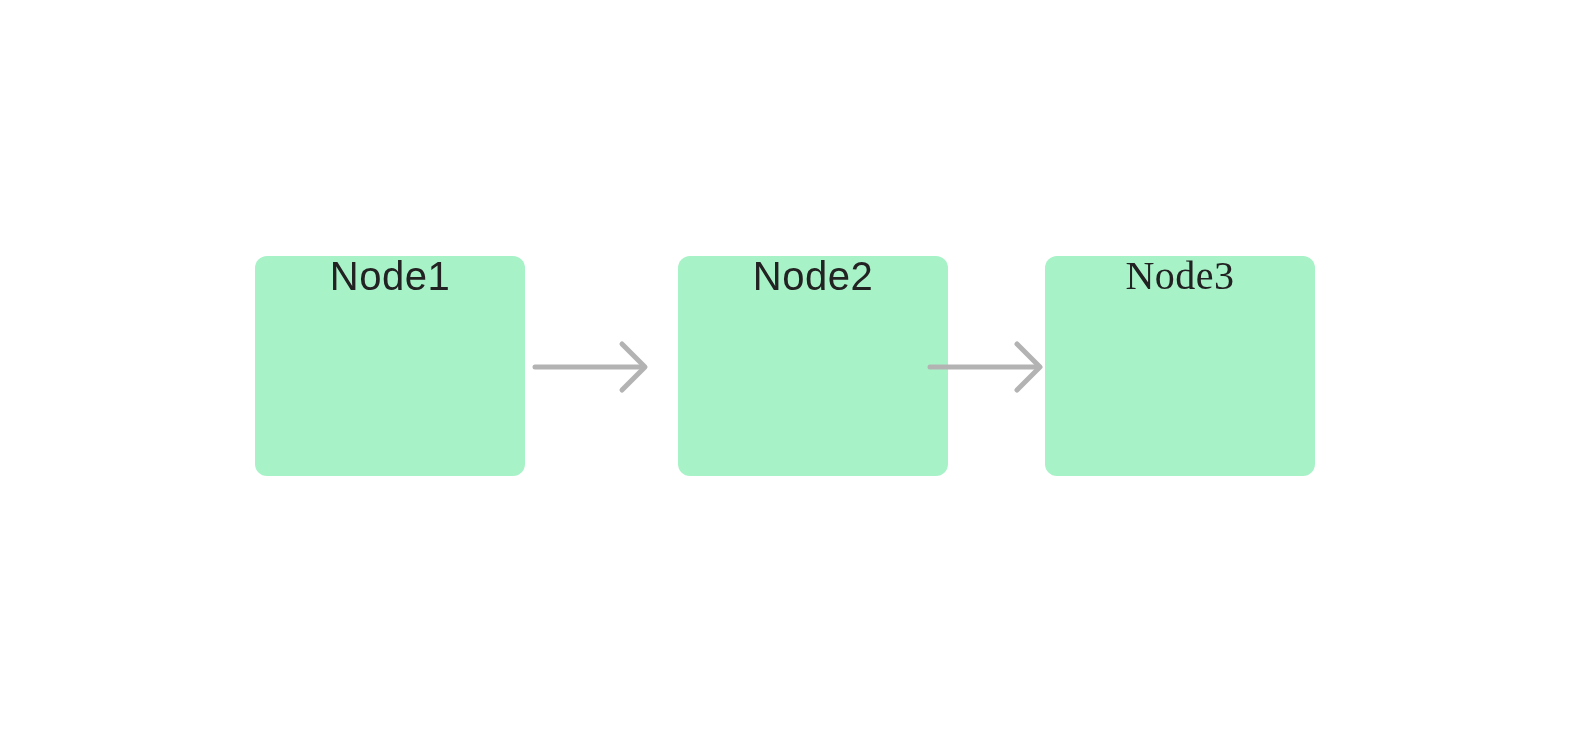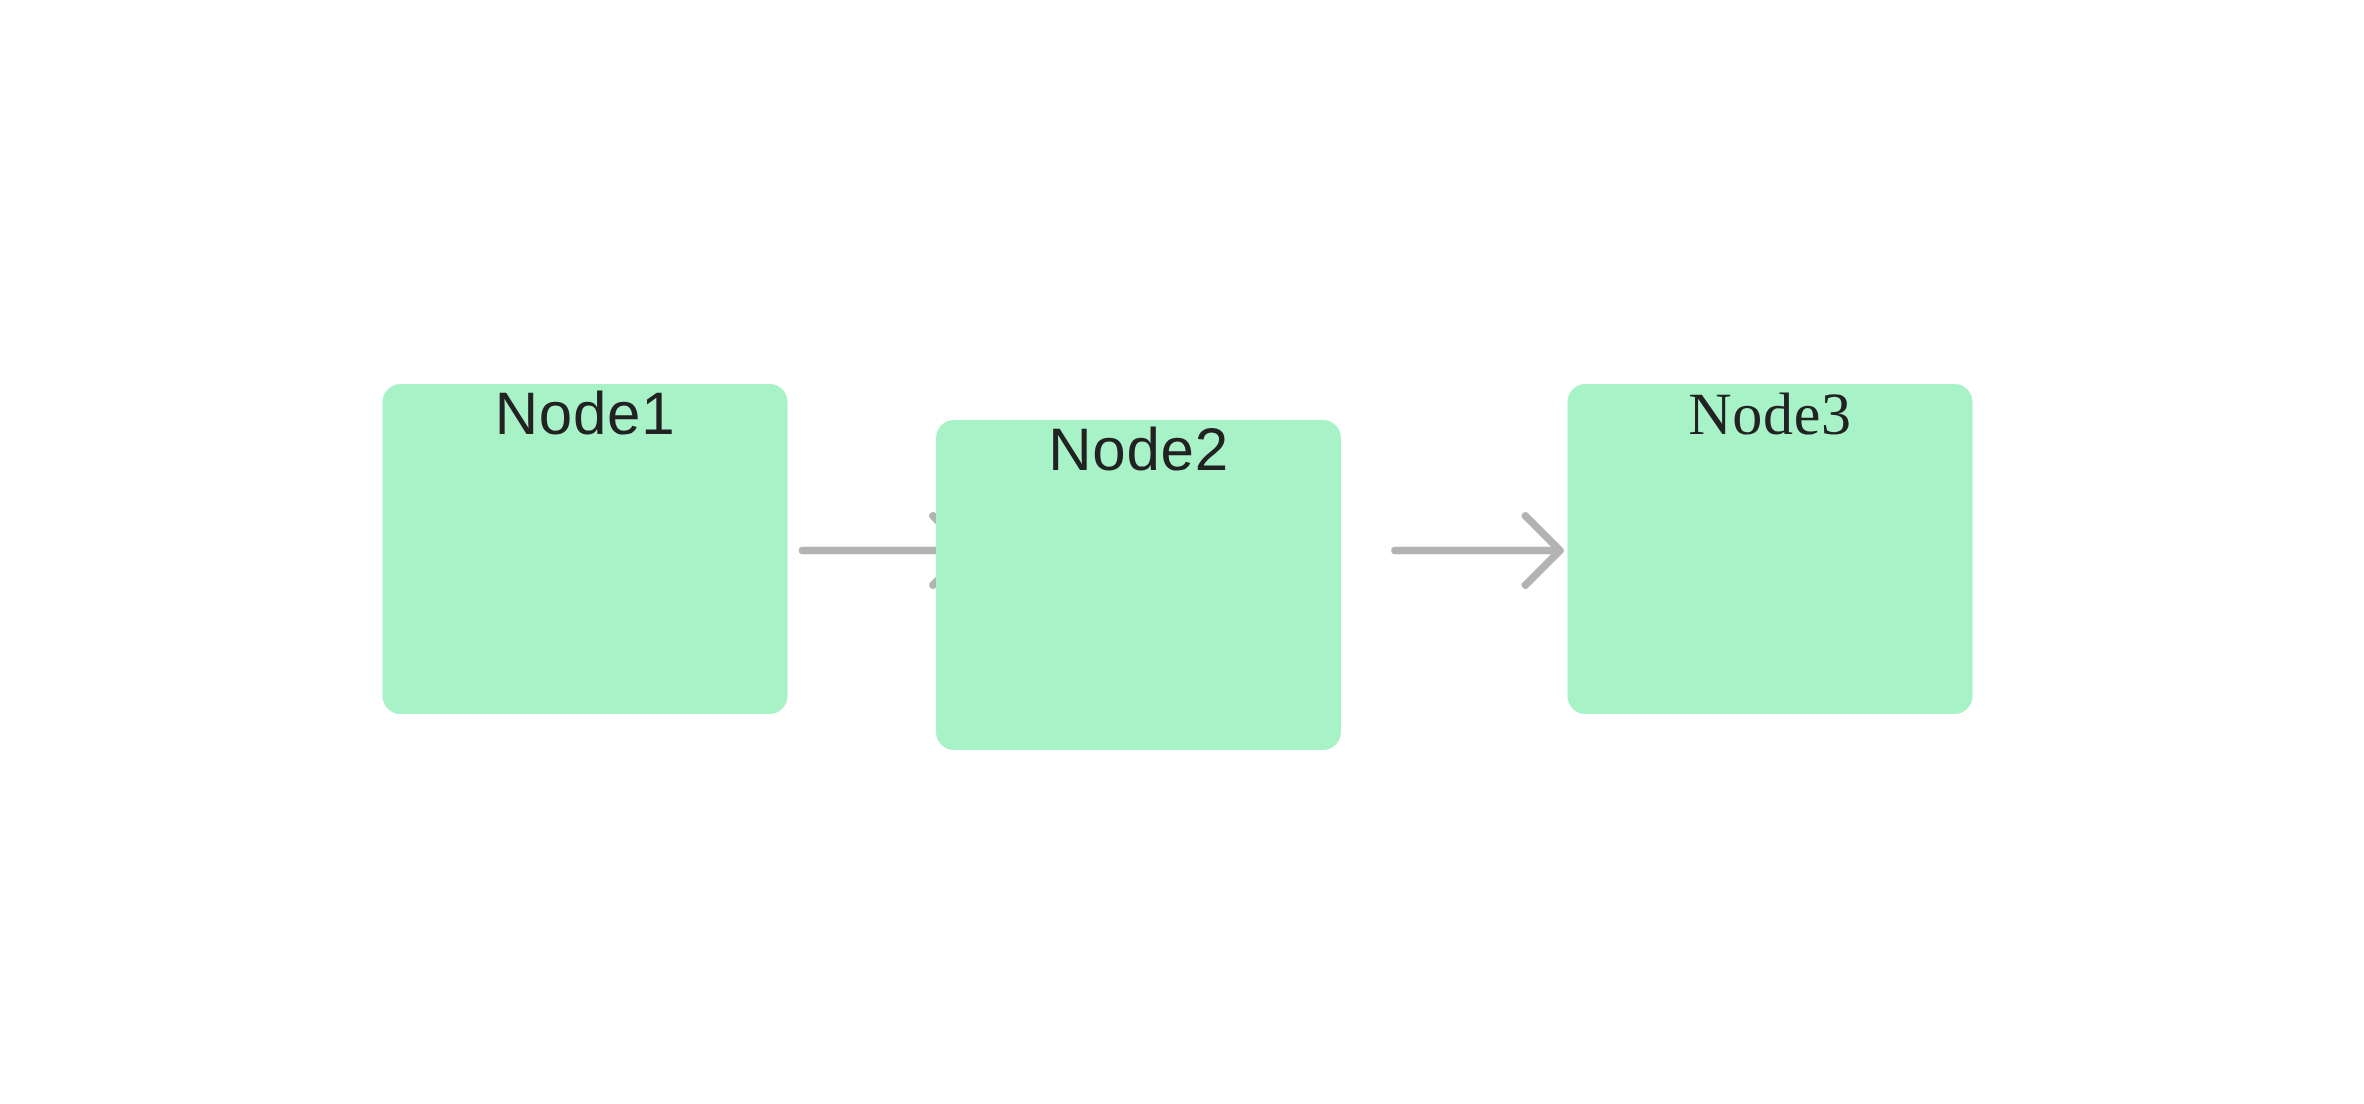--- a/index.html
+++ b/index.html
@@ -32,21 +32,21 @@
   }
   .flow-node .node-label {
     font-size: 40px;
     font-weight: 500;
     color: var(--node-text);
     letter-spacing: 0.5px;
     line-height: 1;
     user-select: none;
   }
   #node-1 { left: 255px; }
-  #node-2 { left: 624px; margin-top: 24px; }
+  #node-2 { left: 678px; }
   #node-3 { left: 1045px; font-family: Liberation Serif, serif; }
   .edge-arrow {
     position: absolute;
     top: 337px;
     width: 125px; height: 60px;
   }
   #edge-1 { left: 525px; }
   #edge-2 { left: 920px; }
   .edge-arrow svg { display: block; width: 100%; height: 100%; }
   .edge-arrow .stroke {

